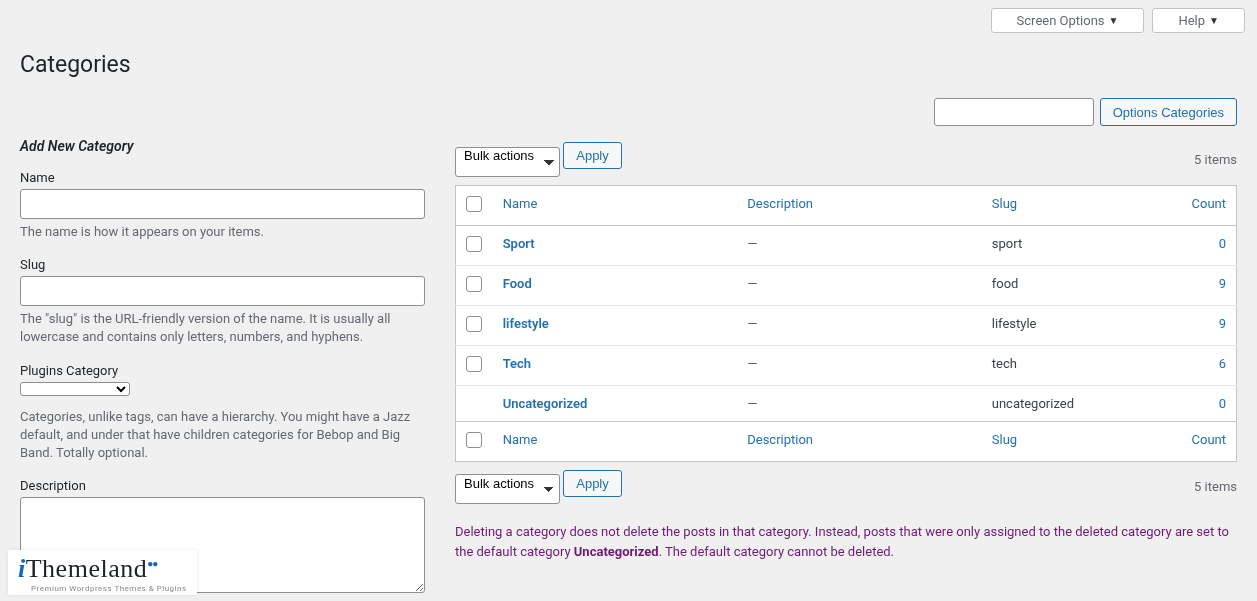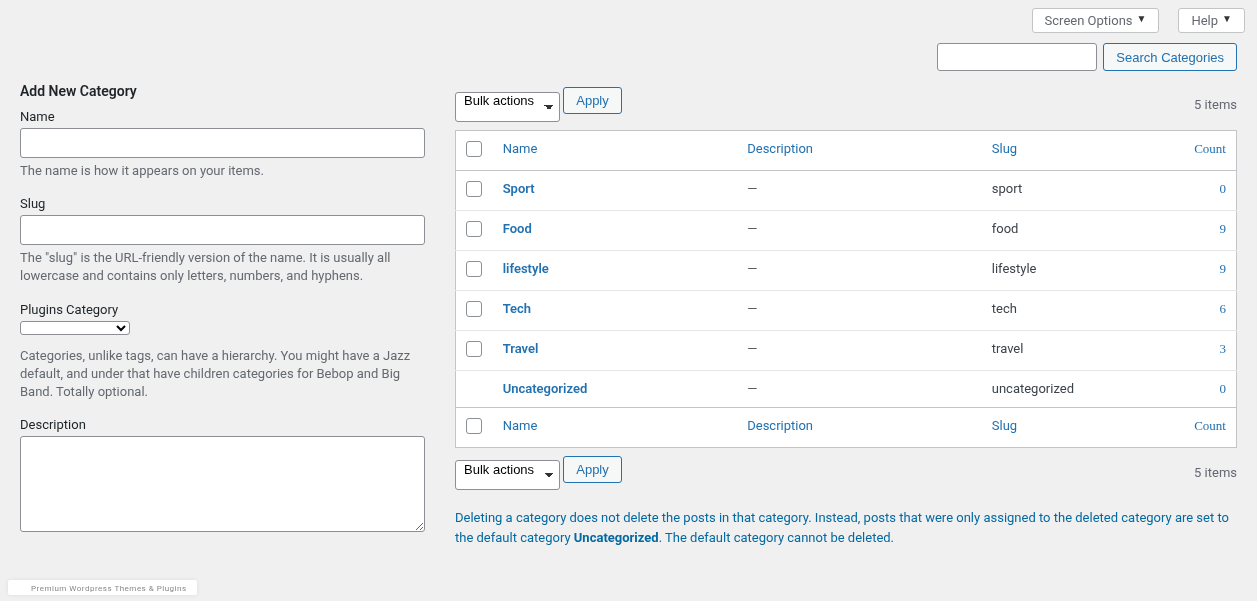--- a/index.html
+++ b/index.html
@@ -14,28 +14,27 @@
   .top-tabs {
     display: flex;
     justify-content: flex-end;
     gap: 8px;
     padding: 8px 12px 0 0;
   }
   .screen-tab {
     background: #fff;
     border: 1px solid #c3c4c7;
     border-radius: 3px;
-    padding: 4px 12px;
+    padding: 4px 25px;
     font-size: 13px;
     color: #646970;
     cursor: pointer;
     display: inline-flex;
-    align-items: flex-start;
+    align-items: center;
     gap: 4px;
-    margin-left: 11px;
   }
   .screen-tab .tri { font-size: 10px; color:#333; }
   h1.page-title {
     font-size: 23px;
     font-weight: 400;
     color: #1d2327;
     margin: 8px 0 20px 0;
   }
   .search-row {
     display: flex;
@@ -61,21 +60,22 @@
     font-size: 13px;
     cursor: pointer;
   }
   .cols { display: flex; gap: 30px; }
   .col-left { width: 405px; }
   .col-right { flex: 1; }
   h2.form-title {
     font-size: 14px;
     font-weight: 600;
     color: #1d2327;
-    margin-bottom: 10px;
+    margin-bottom: 16px;
+    font-style: italic;
   }
   .form-field { margin-bottom: 16px; }
   .form-field label {
     display: block;
     color: #1d2327;
     font-size: 13px;
     margin-bottom: 4px;
   }
   .form-field input[type=text], .form-field textarea, .form-field select {
     width: 100%;
@@ -132,36 +132,36 @@
     color: #2271b1;
     font-weight: 400;
   }
   table.wp-list tfoot th { border-bottom: none; }
   table.wp-list tbody tr { border-bottom: 1px solid #e5e5e5; padding-left: 21px; }
   table.wp-list tbody tr:last-child { border-bottom: none; }
   .col-cb { width: 32px; }
   .col-name { width: 240px; }
   .col-desc { width: 240px; }
   .col-slug { width: 190px; }
-  .col-count { width: 60px; text-align: right; font-family: Liberation Serif, serif; }
+  .col-count { width: 60px; text-align: right; }
   table.wp-list td.col-count, table.wp-list th.col-count { text-align: right; }
   .link { color: #2271b1; cursor: pointer; }
   .link-strong { color: #2271b1; font-weight: 600; cursor: pointer; }
   .dash { color: #50575e; }
   .cb {
     width: 16px; height: 16px;
     border: 1px solid #8c8f94;
     border-radius: 3px;
     background: #fff;
     display: inline-block;
     cursor: pointer;
   }
   .row-pad td { padding-bottom: 26px; }
   .delete-note {
-    color: #0369a1;
+    color: #701a75;
     font-size: 13px;
     margin-top: 18px;
     line-height: 1.5;
   }
   .logo-box {
     position: fixed;
     left: 8px;
     bottom: 6px;
     background: #fff;
     padding: 4px 10px 2px 10px;
@@ -192,24 +192,25 @@
     <span>Screen Options</span>
     <span class="tri">▼</span>
   </div>
   <div class="screen-tab">
     <span>Help</span>
     <span class="tri">▼</span>
   </div>
 </div>
 
 <div class="wrap">
+  <h1 class="page-title">Categories</h1>
 
   <div class="search-row">
     <input type="text" class="search-input" style="">
-    <button class="btn-secondary">Search Categories</button>
+    <button class="btn-secondary">Options Categories</button>
   </div>
 
   <div class="cols">
 
     <div class="col-left">
       <h2 class="form-title">Add New Category</h2>
 
       <div class="form-field">
         <label>Name</label>
         <input type="text" style="">
@@ -281,27 +282,20 @@
               <td class="col-count"><span class="link">9</span></td>
             </tr>
             <tr class="row-pad">
               <td class="col-cb"><span class="cb"></span></td>
               <td class="col-name"><span class="link-strong">Tech</span></td>
               <td class="col-desc"><span class="dash">—</span></td>
               <td class="col-slug">tech</td>
               <td class="col-count"><span class="link">6</span></td>
             </tr>
             <tr class="row-pad">
-              <td class="col-cb"><span class="cb"></span></td>
-              <td class="col-name"><span class="link-strong">Travel</span></td>
-              <td class="col-desc"><span class="dash">—</span></td>
-              <td class="col-slug">travel</td>
-              <td class="col-count"><span class="link">3</span></td>
-            </tr>
-            <tr class="row-pad">
               <td class="col-cb"></td>
               <td class="col-name"><span class="link-strong">Uncategorized</span></td>
               <td class="col-desc"><span class="dash">—</span></td>
               <td class="col-slug">uncategorized</td>
               <td class="col-count"><span class="link">0</span></td>
             </tr>
           </tbody>
         <tfoot>
           <tr>
             <th class="col-cb"><span class="cb"></span></th>
@@ -324,14 +318,17 @@
       </div>
 
       <p class="delete-note">
         <span>Deleting a category does not delete the posts in that category. Instead, posts that were only assigned to the deleted category are set to the default category </span><strong>Uncategorized</strong><span>. The default category cannot be deleted.</span>
       </p>
     </div>
   </div>
 </div>
 
 <div class="logo-box">
+  <div class="logo-main">
+    <span class="i-blue">i</span><span>Themeland</span><span class="dots">●●</span>
+  </div>
   <div class="logo-sub">Premium Wordpress Themes &amp; Plugins</div>
 </div>
 
 </body></html>

